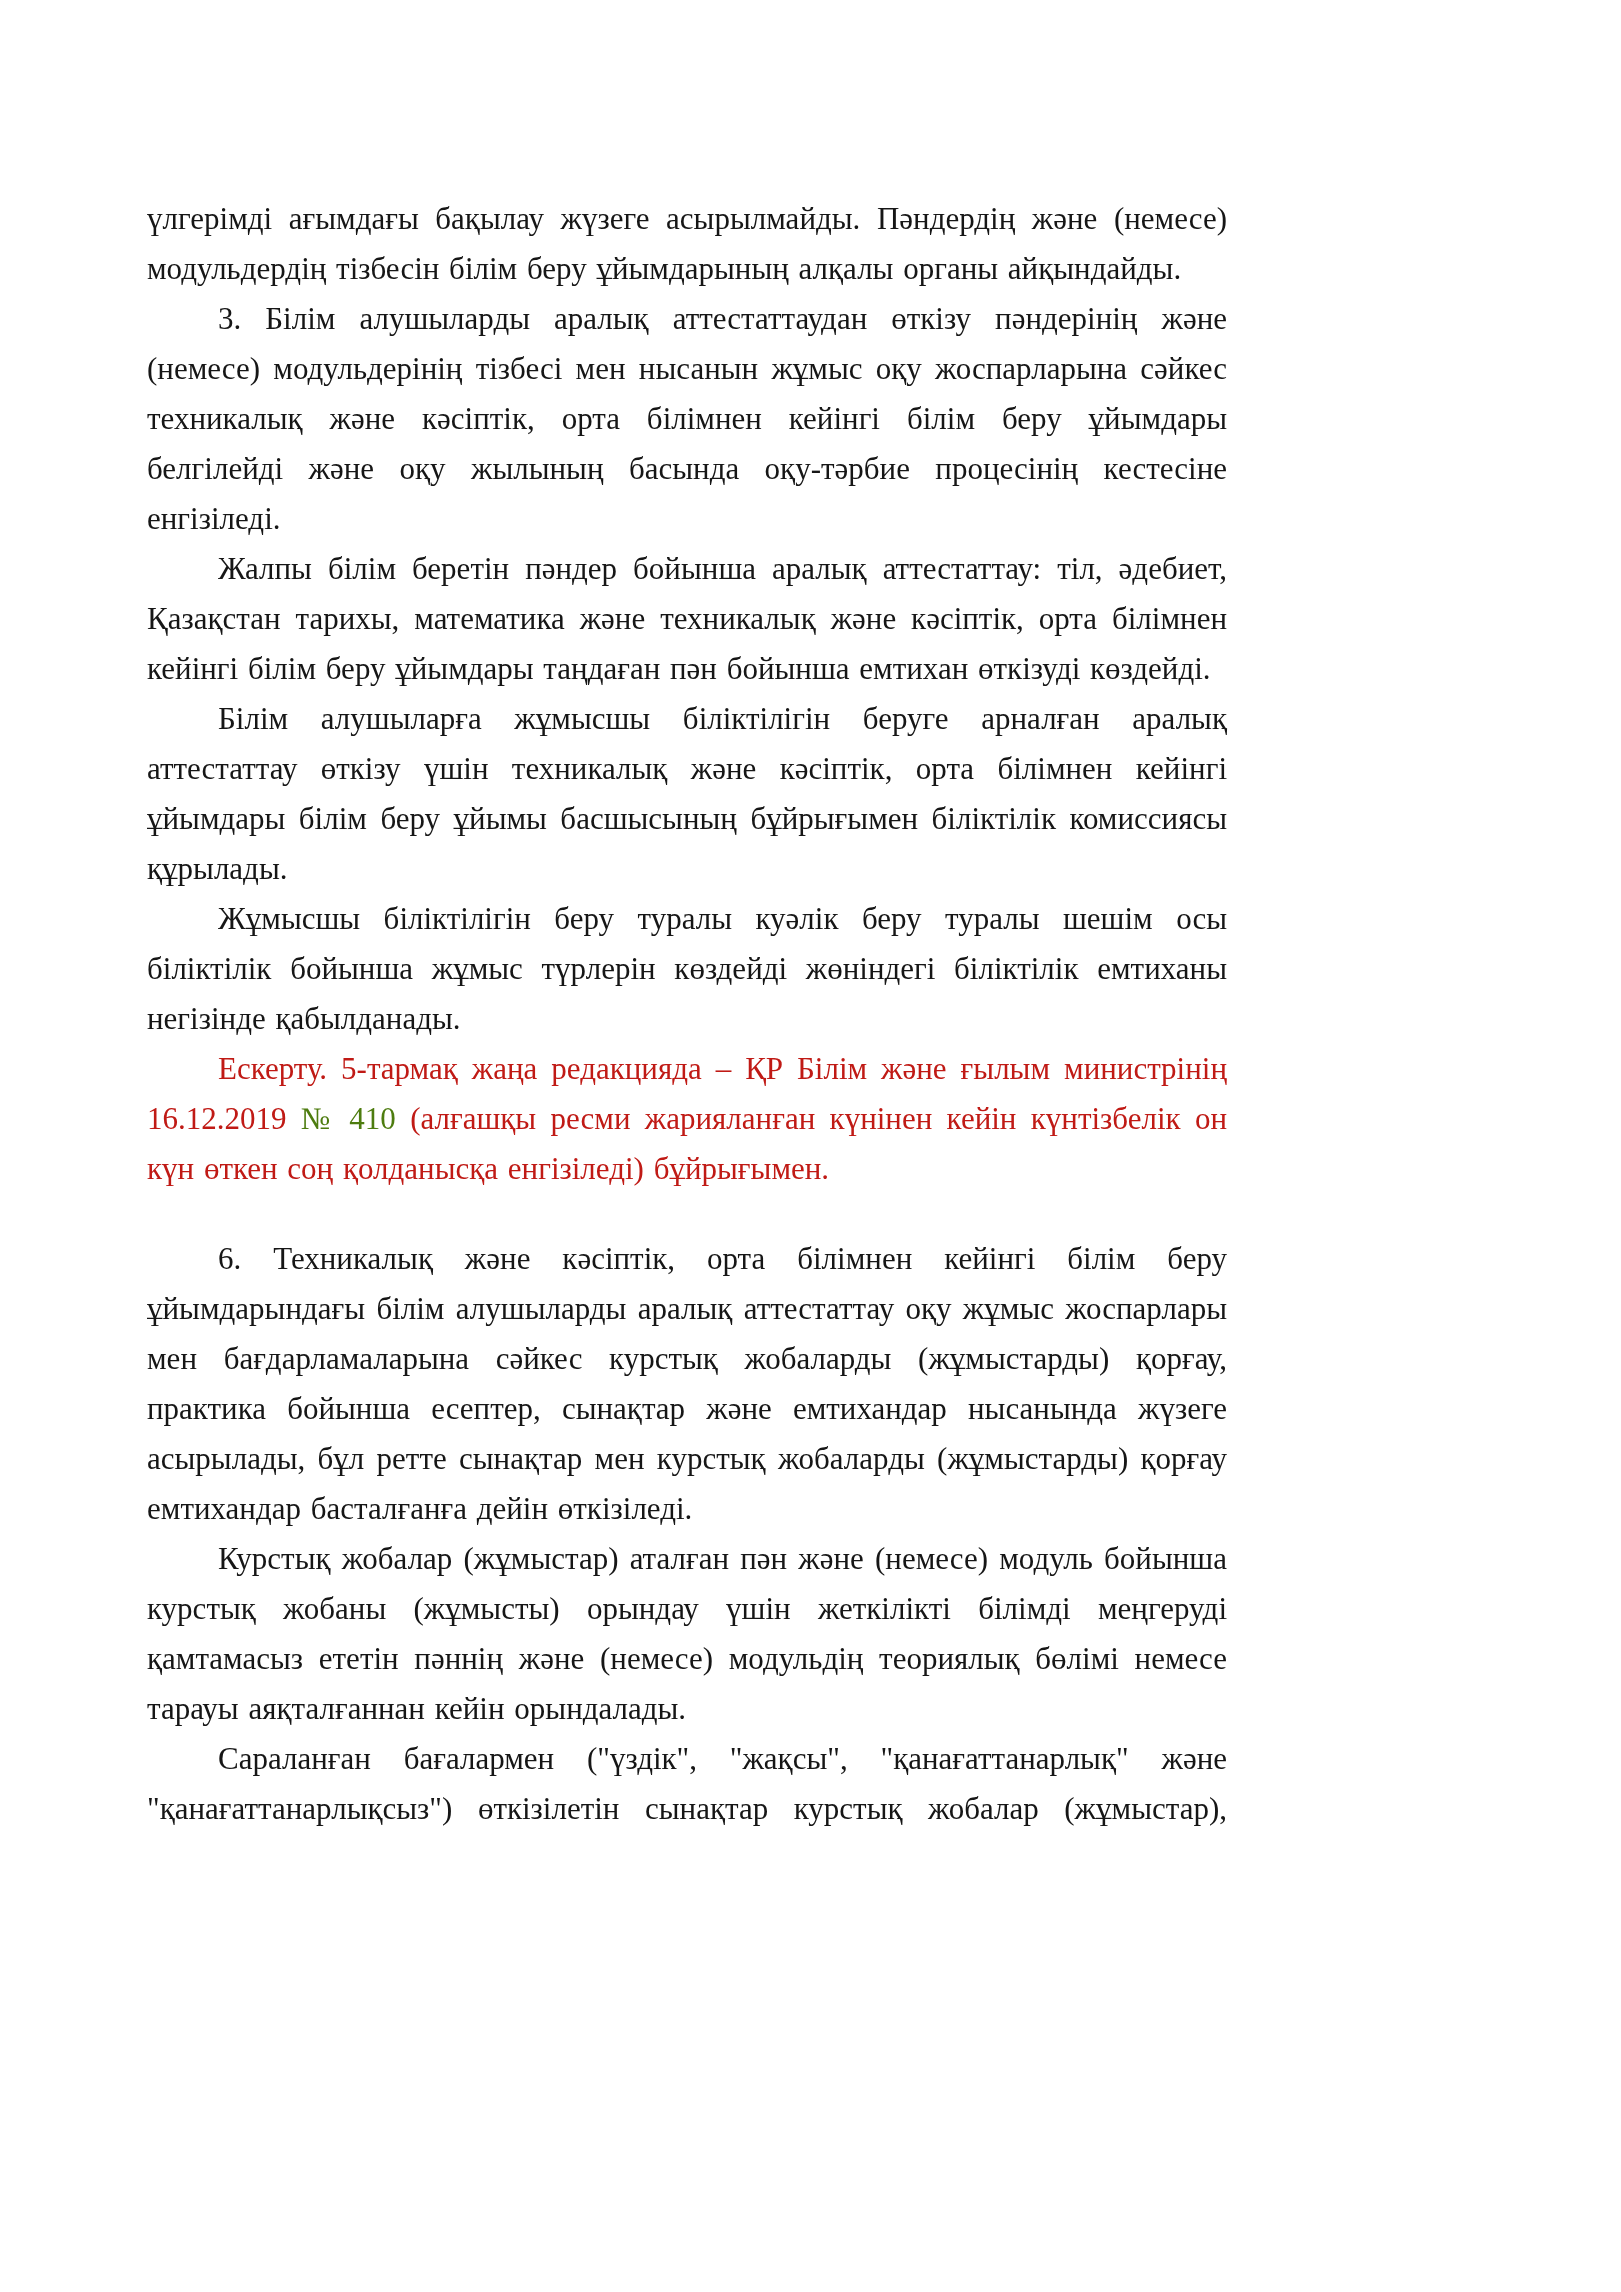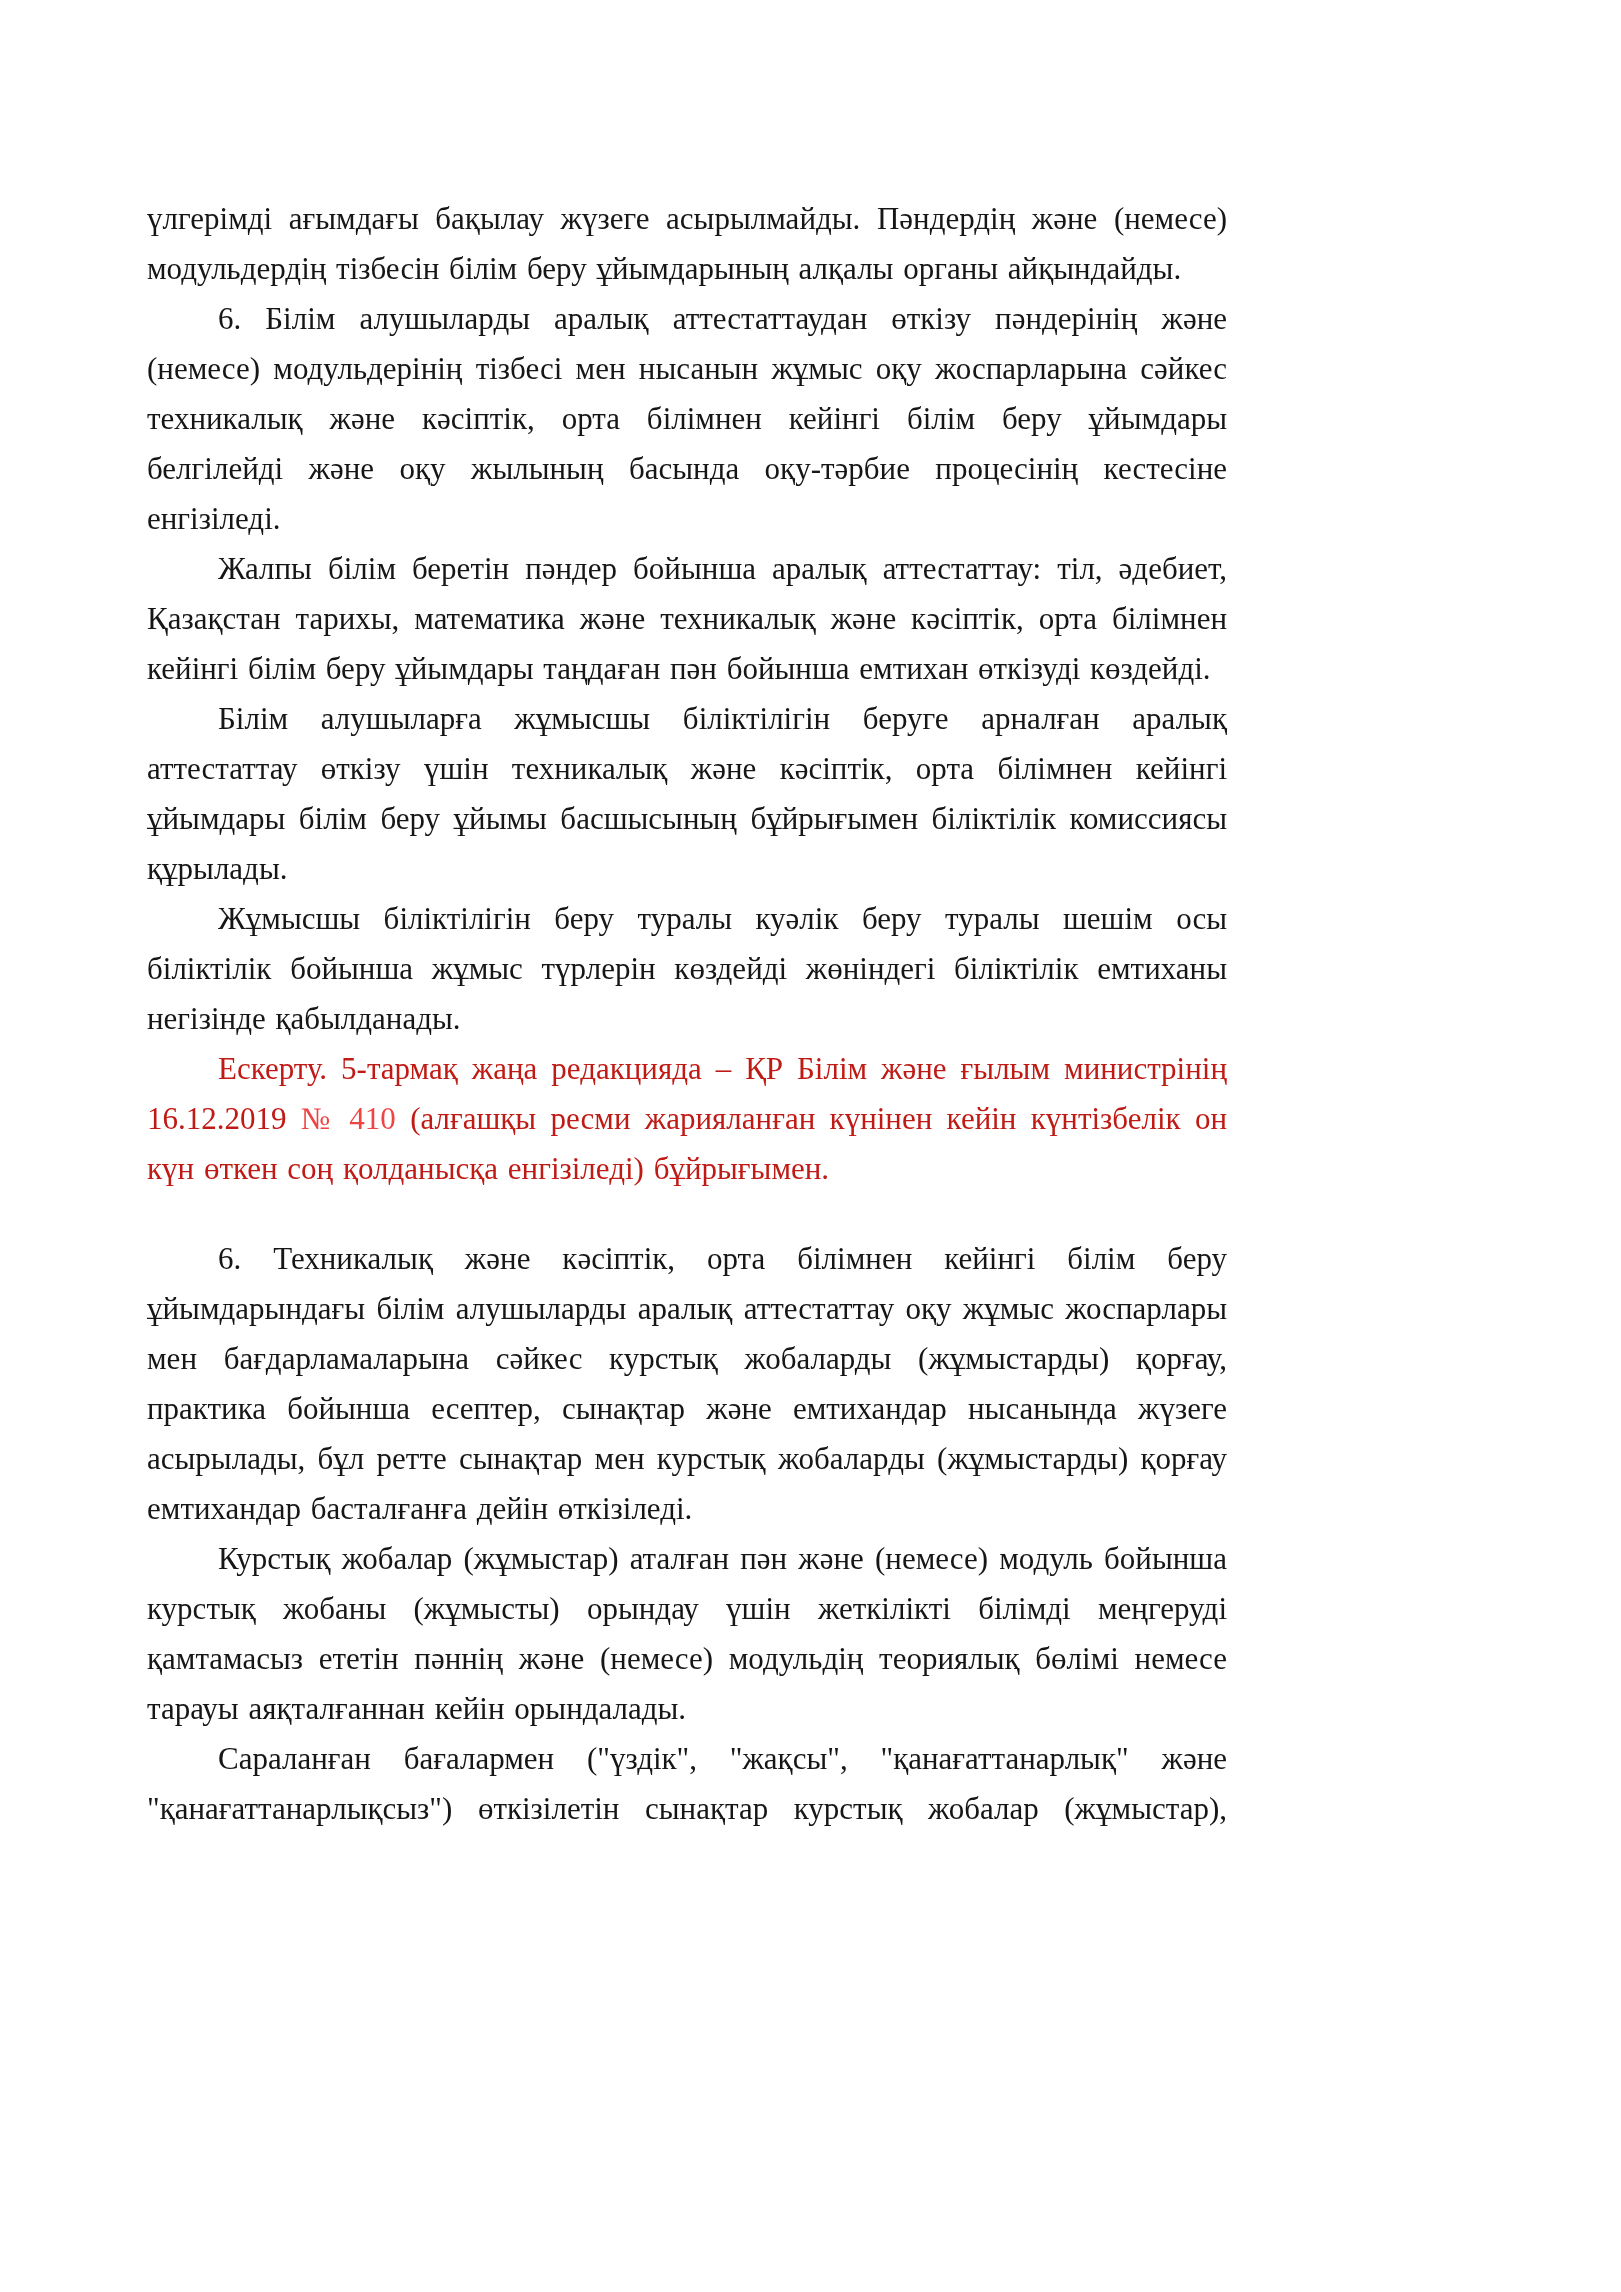--- a/index.html
+++ b/index.html
@@ -32,31 +32,31 @@
   p.spaced {
     margin-top: 40px;
   }
   p.last-justify {
     text-align-last: justify;
   }
   .note-red {
     color: var(--note-color, #c01a15);
   }
   .note-black {
-    color: #ef4444;
+    color: #4d7c0f;
   }
 </style>
 </head>
 <body>
 
 <div class="page">
 
   <p>үлгерімді ағымдағы бақылау жүзеге асырылмайды. Пәндердің және (немесе) модульдердің тізбесін білім беру ұйымдарының алқалы органы айқындайды.</p>
 
-  <p class="indent">6. Білім алушыларды аралық аттестаттаудан өткізу пәндерінің және (немесе) модульдерінің тізбесі мен нысанын жұмыс оқу жоспарларына сәйкес техникалық және кәсіптік, орта білімнен кейінгі білім беру ұйымдары белгілейді және оқу жылының басында оқу-тәрбие процесінің кестесіне енгізіледі.</p>
+  <p class="indent">3. Білім алушыларды аралық аттестаттаудан өткізу пәндерінің және (немесе) модульдерінің тізбесі мен нысанын жұмыс оқу жоспарларына сәйкес техникалық және кәсіптік, орта білімнен кейінгі білім беру ұйымдары белгілейді және оқу жылының басында оқу-тәрбие процесінің кестесіне енгізіледі.</p>
 
   <p class="indent">Жалпы білім беретін пәндер бойынша аралық аттестаттау: тіл, әдебиет, Қазақстан тарихы, математика және техникалық және кәсіптік, орта білімнен кейінгі білім беру ұйымдары таңдаған пән бойынша емтихан өткізуді көздейді.</p>
 
   <p class="indent">Білім алушыларға жұмысшы біліктілігін беруге арналған аралық аттестаттау өткізу үшін техникалық және кәсіптік, орта білімнен кейінгі ұйымдары білім беру ұйымы басшысының бұйрығымен біліктілік комиссиясы құрылады.</p>
 
   <p class="indent">Жұмысшы біліктілігін беру туралы куәлік беру туралы шешім осы біліктілік бойынша жұмыс түрлерін көздейді жөніндегі біліктілік емтиханы негізінде қабылданады.</p>
 
   <p class="indent">
     <span class="note-red">Ескерту. 5-тармақ жаңа редакцияда – ҚР Білім және ғылым министрінің 16.12.2019 </span><span class="note-black">№ 410 </span><span class="note-red">(алғашқы ресми жарияланған күнінен кейін күнтізбелік он күн өткен соң қолданысқа енгізіледі) бұйрығымен.</span>
   </p>

